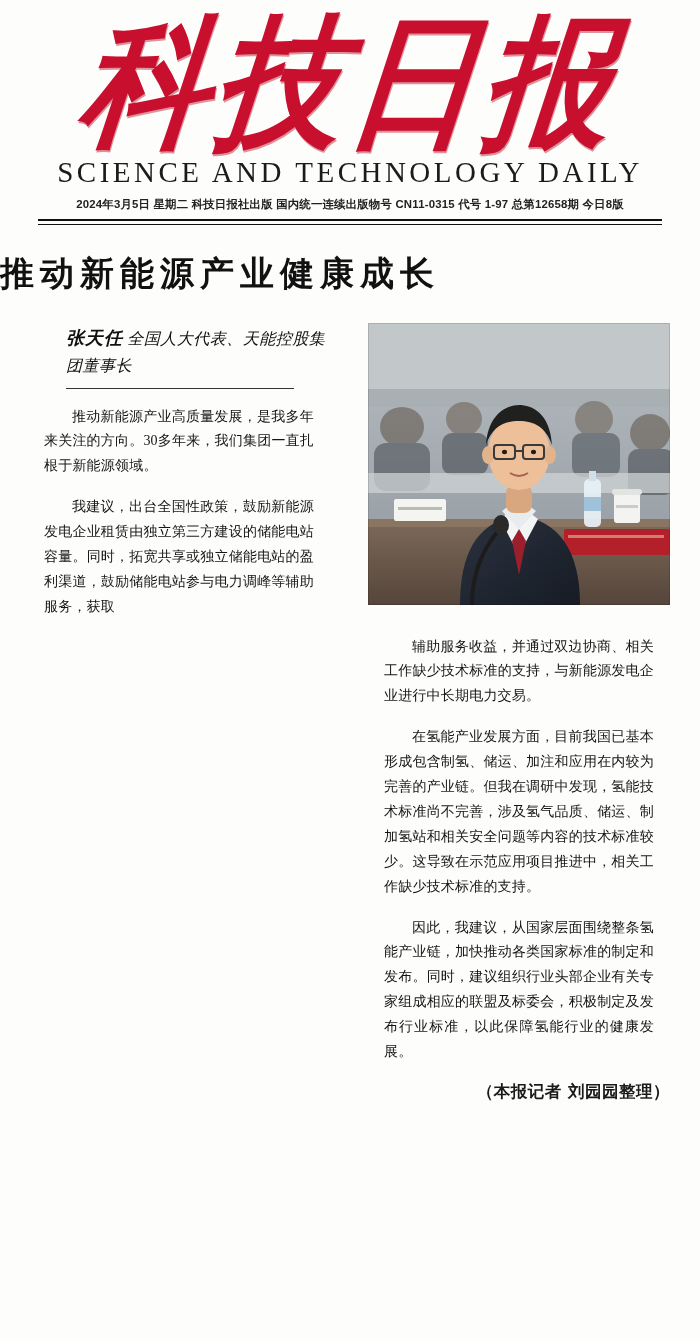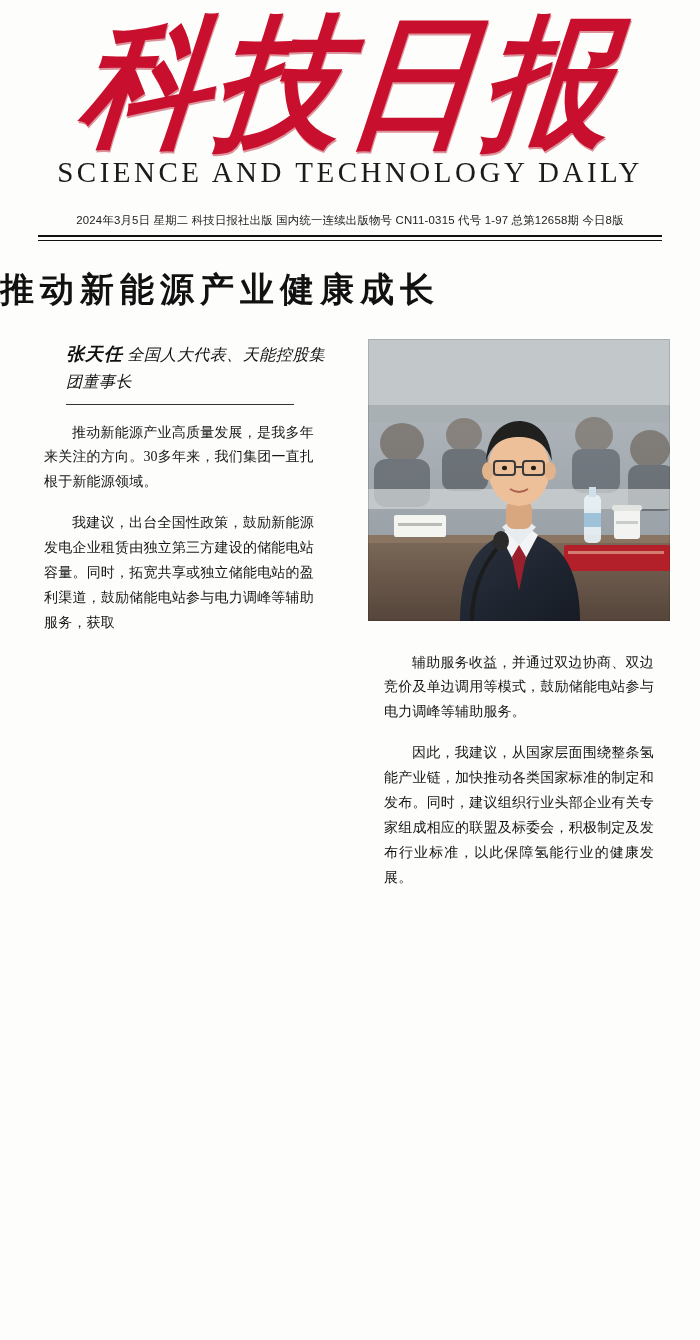--- a/index.html
+++ b/index.html
@@ -43,27 +43,28 @@
   .logo-en {
     margin-top: 10px;
     font-family: "Liberation Serif", serif;
     font-size: 29px;
     letter-spacing: 3.5px;
     color: #1b1b1b;
     font-weight: 400;
     white-space: nowrap;
   }
   .issue-line {
-    margin-top: 24px;
+    margin-top: 8px;
     font-family: "Liberation Sans", sans-serif;
     font-size: 11.4px;
     color: #222;
     letter-spacing: 0.2px;
     white-space: nowrap;
     text-align: center;
+    font-weight: bold;
   }
   .rule-thick {
     margin: 7px 14px 0 14px;
     border-top: 2.2px solid #111;
   }
   .rule-thin {
     margin: 2.5px 14px 0 14px;
     border-top: 0.9px solid #111;
   }
 
@@ -258,18 +259,20 @@
         <rect x="248" y="182" width="22" height="3" fill="#c8cdc9"></rect>
 
         <rect x="26" y="176" width="52" height="22" rx="2" fill="#f4f4f0"></rect>
         <rect x="30" y="184" width="44" height="3" fill="#b9bcb6"></rect>
 
         <rect x="0" y="0" width="302" height="282" fill="none" stroke="rgba(0,0,0,0.12)" stroke-width="2"></rect>
       </svg>
     </div>
 
     <div class="col col-right" style="top: 296px;">
-      <p class="para">辅助服务收益，并通过双边协商、双边竞价及单边调用等模式，鼓励储能电站参与电力调峰等辅助服务。</p>
+      <p class="para">辅助服务收益，并通过双边协商、相关工作缺少技术标准的支持，与新能源发电企业进行中长期电力交易。</p>
+      <p class="para">在氢能产业发展方面，目前我国已基本形成包含制氢、储运、加注和应用在内较为完善的产业链。但我在调研中发现，氢能技术标准尚不完善，涉及氢气品质、储运、制加氢站和相关安全问题等内容的技术标准较少。这导致在示范应用项目推进中，相关工作缺少技术标准的支持。</p>
       <p class="para">因此，我建议，从国家层面围绕整条氢能产业链，加快推动各类国家标准的制定和发布。同时，建议组织行业头部企业有关专家组成相应的联盟及标委会，积极制定及发布行业标准，以此保障氢能行业的健康发展。</p>
+      <div class="credit">（本报记者  刘园园整理）</div>
     </div>
 
   </div>
 </div>
 
 </body></html>

